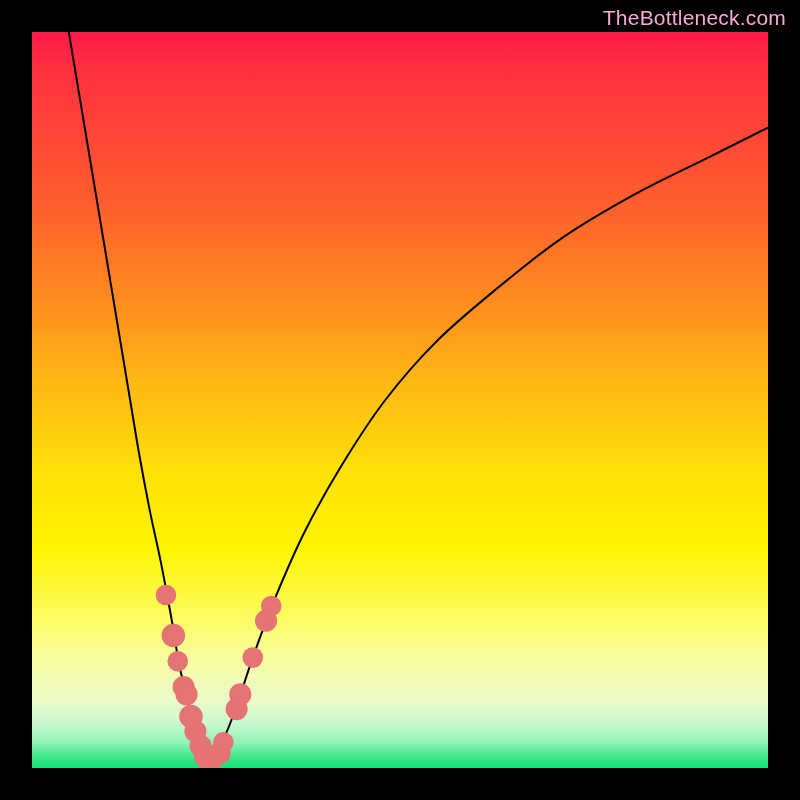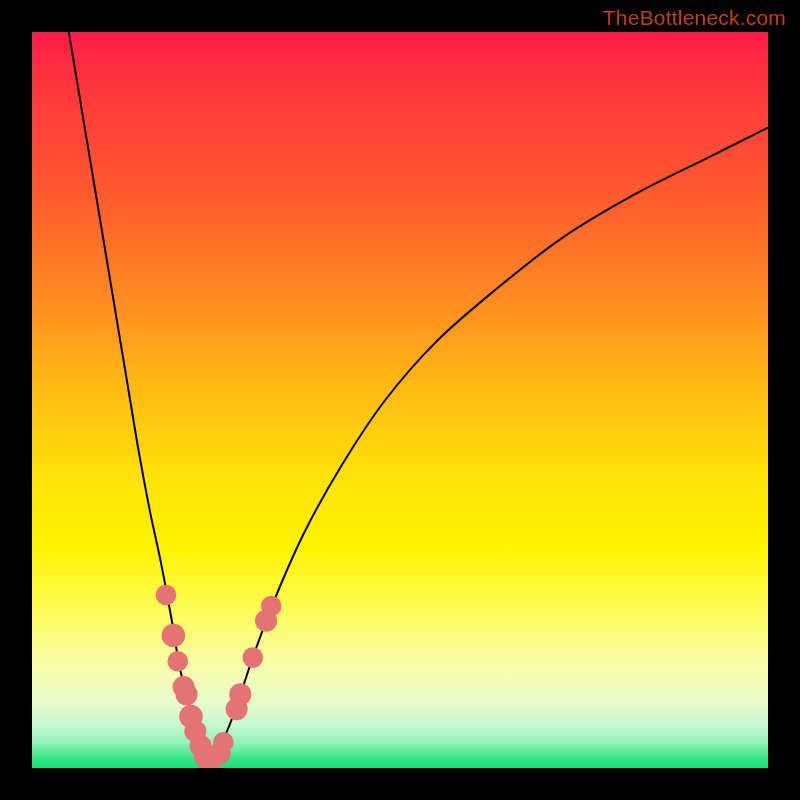--- a/index.html
+++ b/index.html
@@ -46,21 +46,21 @@
     );
   }
   svg.curve {
     position: absolute;
     inset: 0;
   }
   .watermark {
     position: absolute;
     top: 6px;
     right: 14px;
-    color: #c2410c;
+    color: #f9a8d4;
     font-size: 21px;
     font-weight: 500;
     letter-spacing: 0.2px;
     user-select: none;
   }
 </style>
 </head>
 <body>
 
 <div class="frame">

